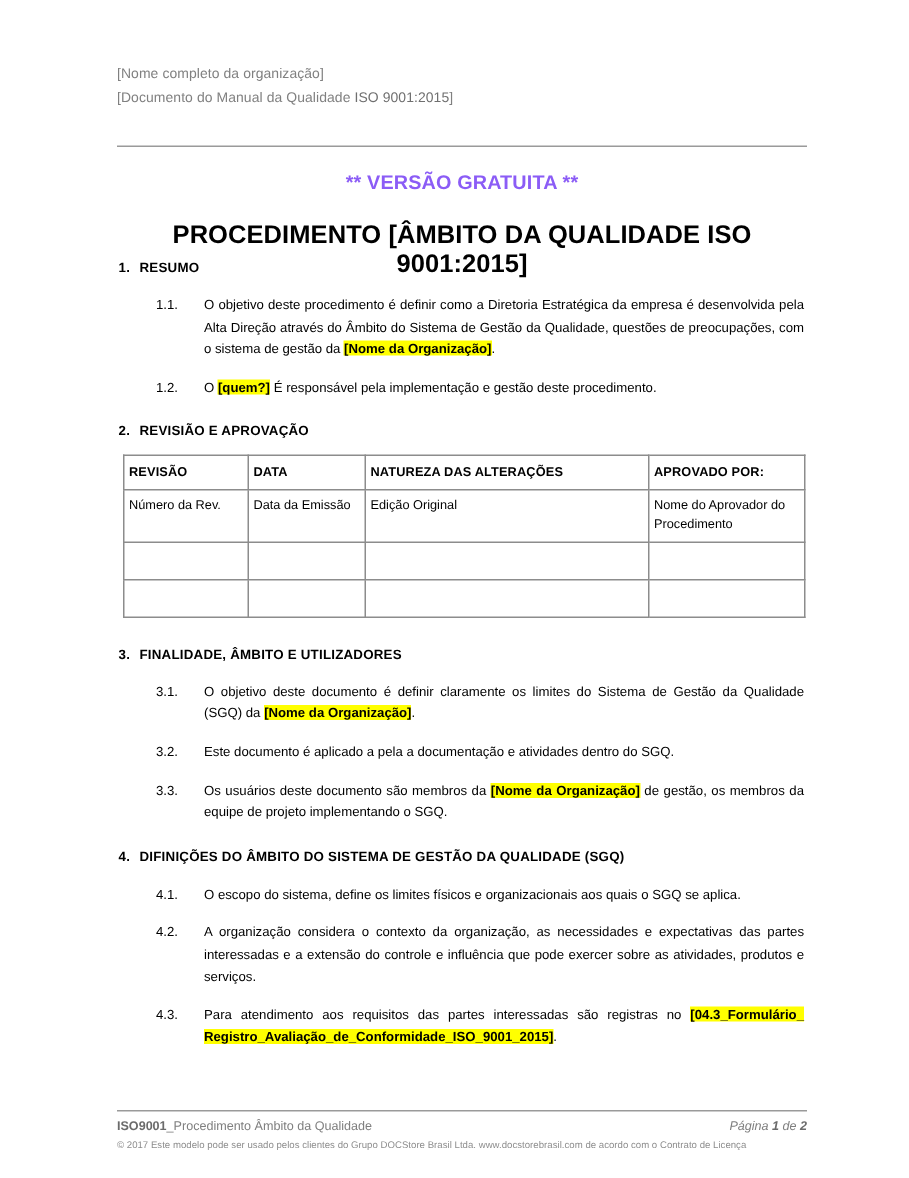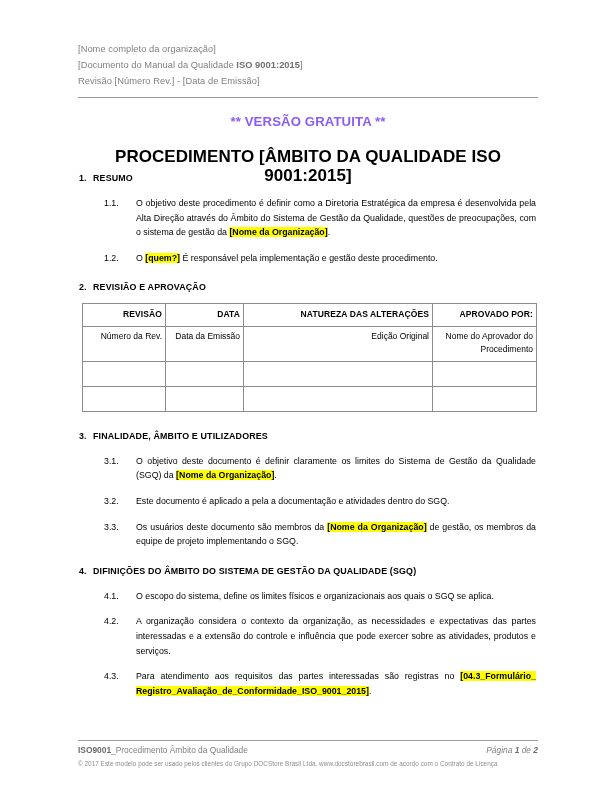--- a/index.html
+++ b/index.html
@@ -33,21 +33,21 @@
   }
   .doc-header .hline {
     font-size: 9.3px;
     line-height: 16.2px;
     color: #808080;
     white-space: nowrap;
     letter-spacing: 0.05px;
   }
   .doc-header .hline b {
     color: #6f6f6f;
-    font-weight: bold;
+    font-weight: normal;
   }
   .header-rule {
     position: absolute;
     left: 78px;
     top: 97px;
     width: 460px;
     height: 0;
     border-top: 1.1px solid #9a9a9a;
   }
 
@@ -132,21 +132,21 @@
   }
   table.rev {
     border-collapse: collapse;
     width: 454px;
     table-layout: fixed;
   }
   table.rev th, table.rev td {
     border: 0.8px solid #8c8c8c;
     font-size: 8.5px;
     line-height: 13.5px;
-    text-align: right;
+    text-align: left;
     vertical-align: top;
     padding: 3px 3px 4px 3px;
     font-weight: normal;
   }
   table.rev th {
     font-weight: bold;
     letter-spacing: 0.1px;
     padding: 4px 3px 4px 3px;
   }
   table.rev tr.empty td { height: 17px; }
@@ -190,21 +190,20 @@
   }
 </style>
 </head>
 <body>
 
 <div class="page">
 
   <div class="doc-header">
     <div class="hline">[Nome completo da organização]</div>
     <div class="hline"><span>[Documento do Manual da Qualidade </span><b>ISO 9001:2015</b><span>]</span></div>
-    <div class="hline">Revisão [Número Rev.] - [Data de Emissão]</div>
   </div>
   <div class="header-rule"></div>
 
   <div class="title-block">
     <div class="title-free">** VERSÃO GRATUITA **</div>
     <div class="title-main">PROCEDIMENTO [ÂMBITO DA QUALIDADE ISO 9001:2015]</div>
   </div>
 
   <div class="content">
 

